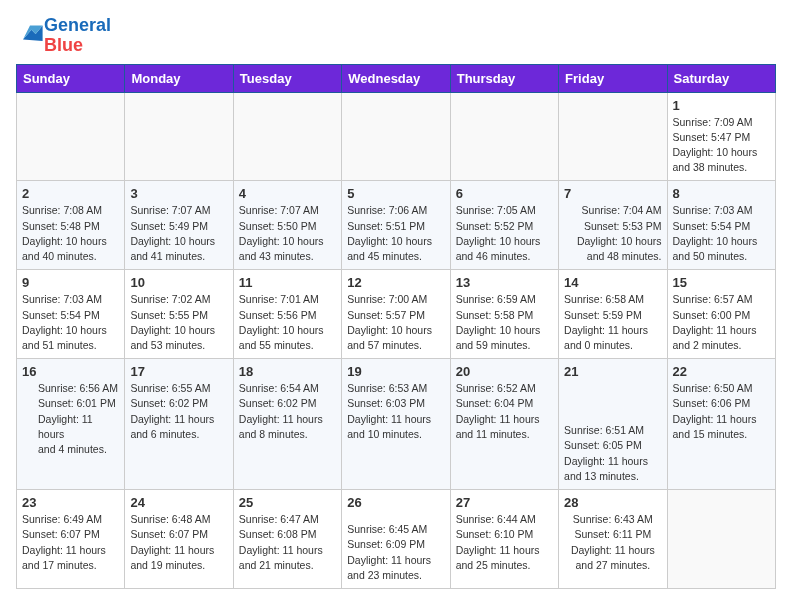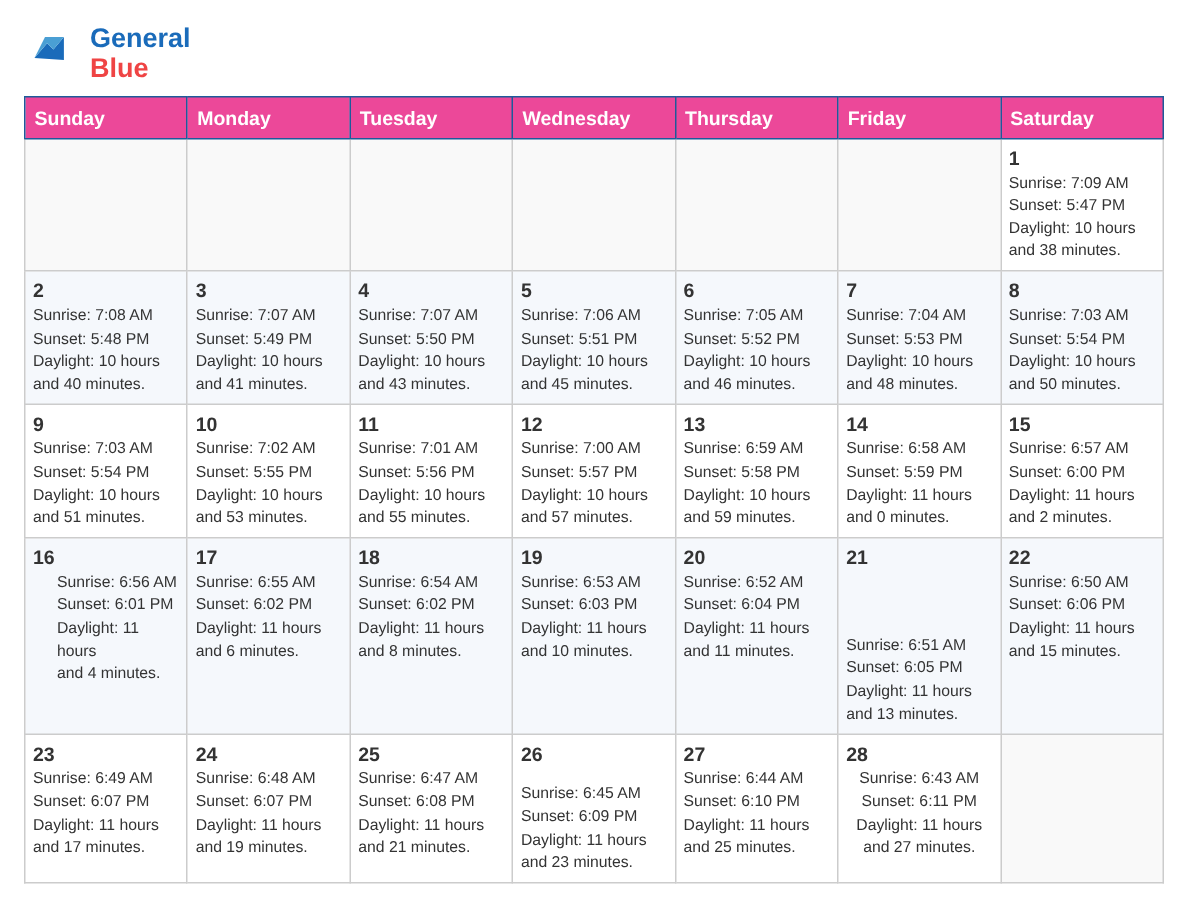--- a/index.html
+++ b/index.html
@@ -12,21 +12,21 @@
     }
     .header {
       display: flex;
       align-items: flex-start;
       justify-content: space-between;
       margin-bottom: 8px;
     }
     .logo {
       display: flex;
       align-items: center;
-      gap: 16px;
+      gap: 0;
     }
     .logo-text {
       font-size: 18px;
       font-weight: bold;
       color: #333;
       line-height: 1.1;
     }
     .logo-text span {
       color: #1a6bba;
     }
@@ -84,21 +84,21 @@
       line-height: 1.45;
       color: #333;
     }
     tr:nth-child(even) td {
       background: #f5f8fc;
     }
     tr:nth-child(odd) td {
       background: #fff;
     }
     .calendar thead tr th {
-      background: #ec4899;
+      background: #6d28d9;
     }
   </style>
 </head>
 <body>
 
 <div class="header">
   <div class="logo">
     <div>
       
       <svg class="logo-bird" viewBox="0 0 40 40" xmlns="http://www.w3.org/2000/svg">
@@ -174,21 +174,21 @@
         </td>
         <td>
           <span class="day-number">6</span>
           <div class="day-info" style="white-space: pre-line;">Sunrise: 7:05 AM
 Sunset: 5:52 PM
 Daylight: 10 hours
 and 46 minutes.</div>
         </td>
         <td>
           <span class="day-number">7</span>
-          <div class="day-info" style="white-space: pre-line;">Sunrise: 7:04 AM
+          <div class="day-info" style="white-space: pre-line; text-align: right;">Sunrise: 7:04 AM
 Sunset: 5:53 PM
 Daylight: 10 hours
 and 48 minutes.</div>
         </td>
         <td>
           <span class="day-number">8</span>
           <div class="day-info" style="white-space: pre-line;">Sunrise: 7:03 AM
 Sunset: 5:54 PM
 Daylight: 10 hours
 and 50 minutes.</div>

